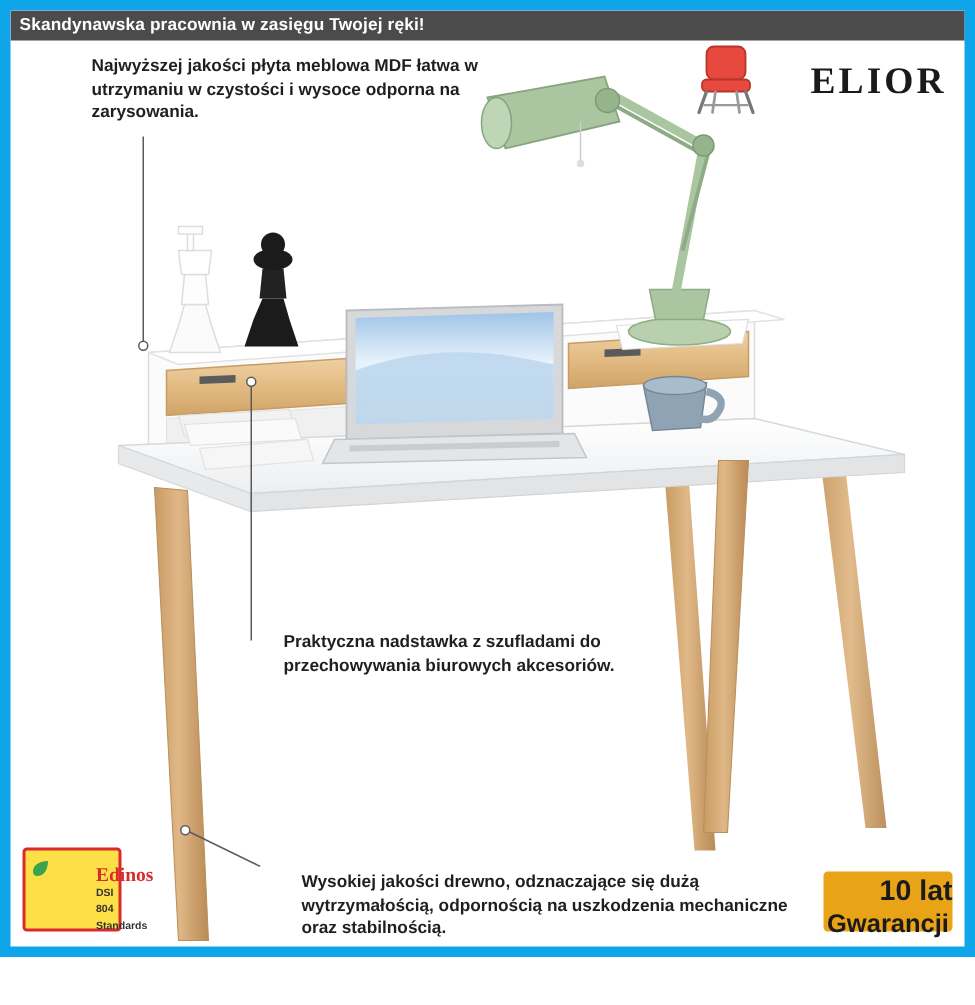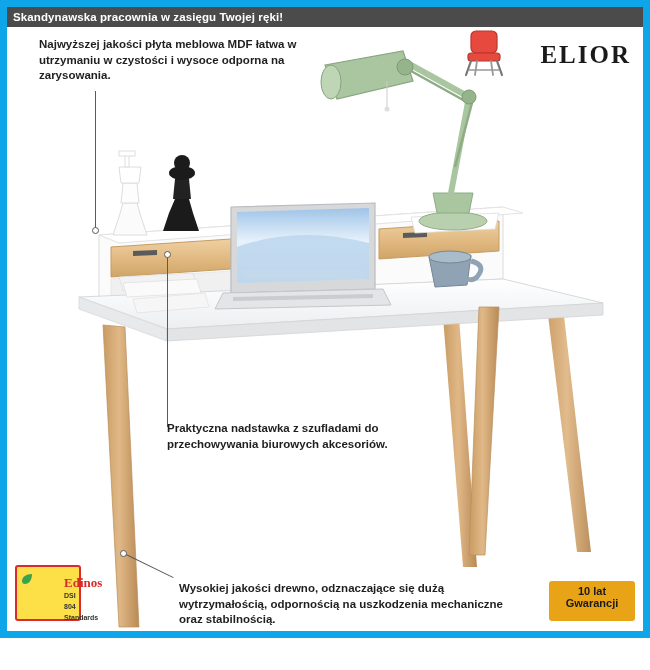--- a/index.html
+++ b/index.html
@@ -68,20 +68,21 @@
     height: 48px;
   }
 
   
   .callout {
     position: absolute;
     font-size: 11.5px;
     font-weight: bold;
     color: #1f1f1f;
     line-height: 1.35;
+    margin-left: 22px;
   }
   #callout-mdf   { left: 32px;  top: 30px;  width: 320px; }
   #callout-shelf { left: 160px; top: 414px; width: 250px; }
   #callout-wood  { left: 172px; top: 574px; width: 330px; }
 
   
   .leader {
     position: absolute;
     background: #5a5a5a;
     height: 1px;
@@ -149,22 +150,22 @@
     width: 86px;
     height: 40px;
     background: #e8a317;
     border-radius: 3px;
     color: #1a1a1a;
     text-align: center;
     font-weight: bold;
     box-sizing: border-box;
     padding-top: 4px;
   }
-  .badge-warranty .w1 { font-size: 11px; line-height: 1.1; }
-  .badge-warranty .w2 { font-size: 11px; line-height: 1.2; }
+  .badge-warranty .w1 { font-size: 19px; line-height: 1.1; text-align: right; }
+  .badge-warranty .w2 { font-size: 17px; line-height: 1.2; }
 </style>
 </head>
 <body>
 
 <div class="page">
 
   <div class="banner">Skandynawska pracownia w zasięgu Twojej ręki!</div>
 
   <div class="brand">
     <svg class="brand-chair" viewBox="0 0 56 48">

